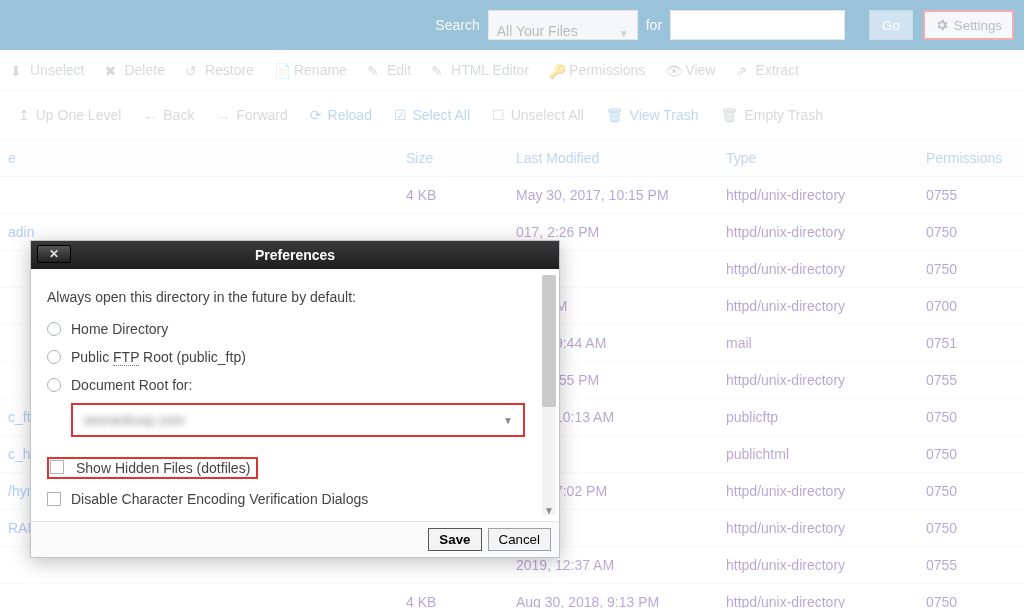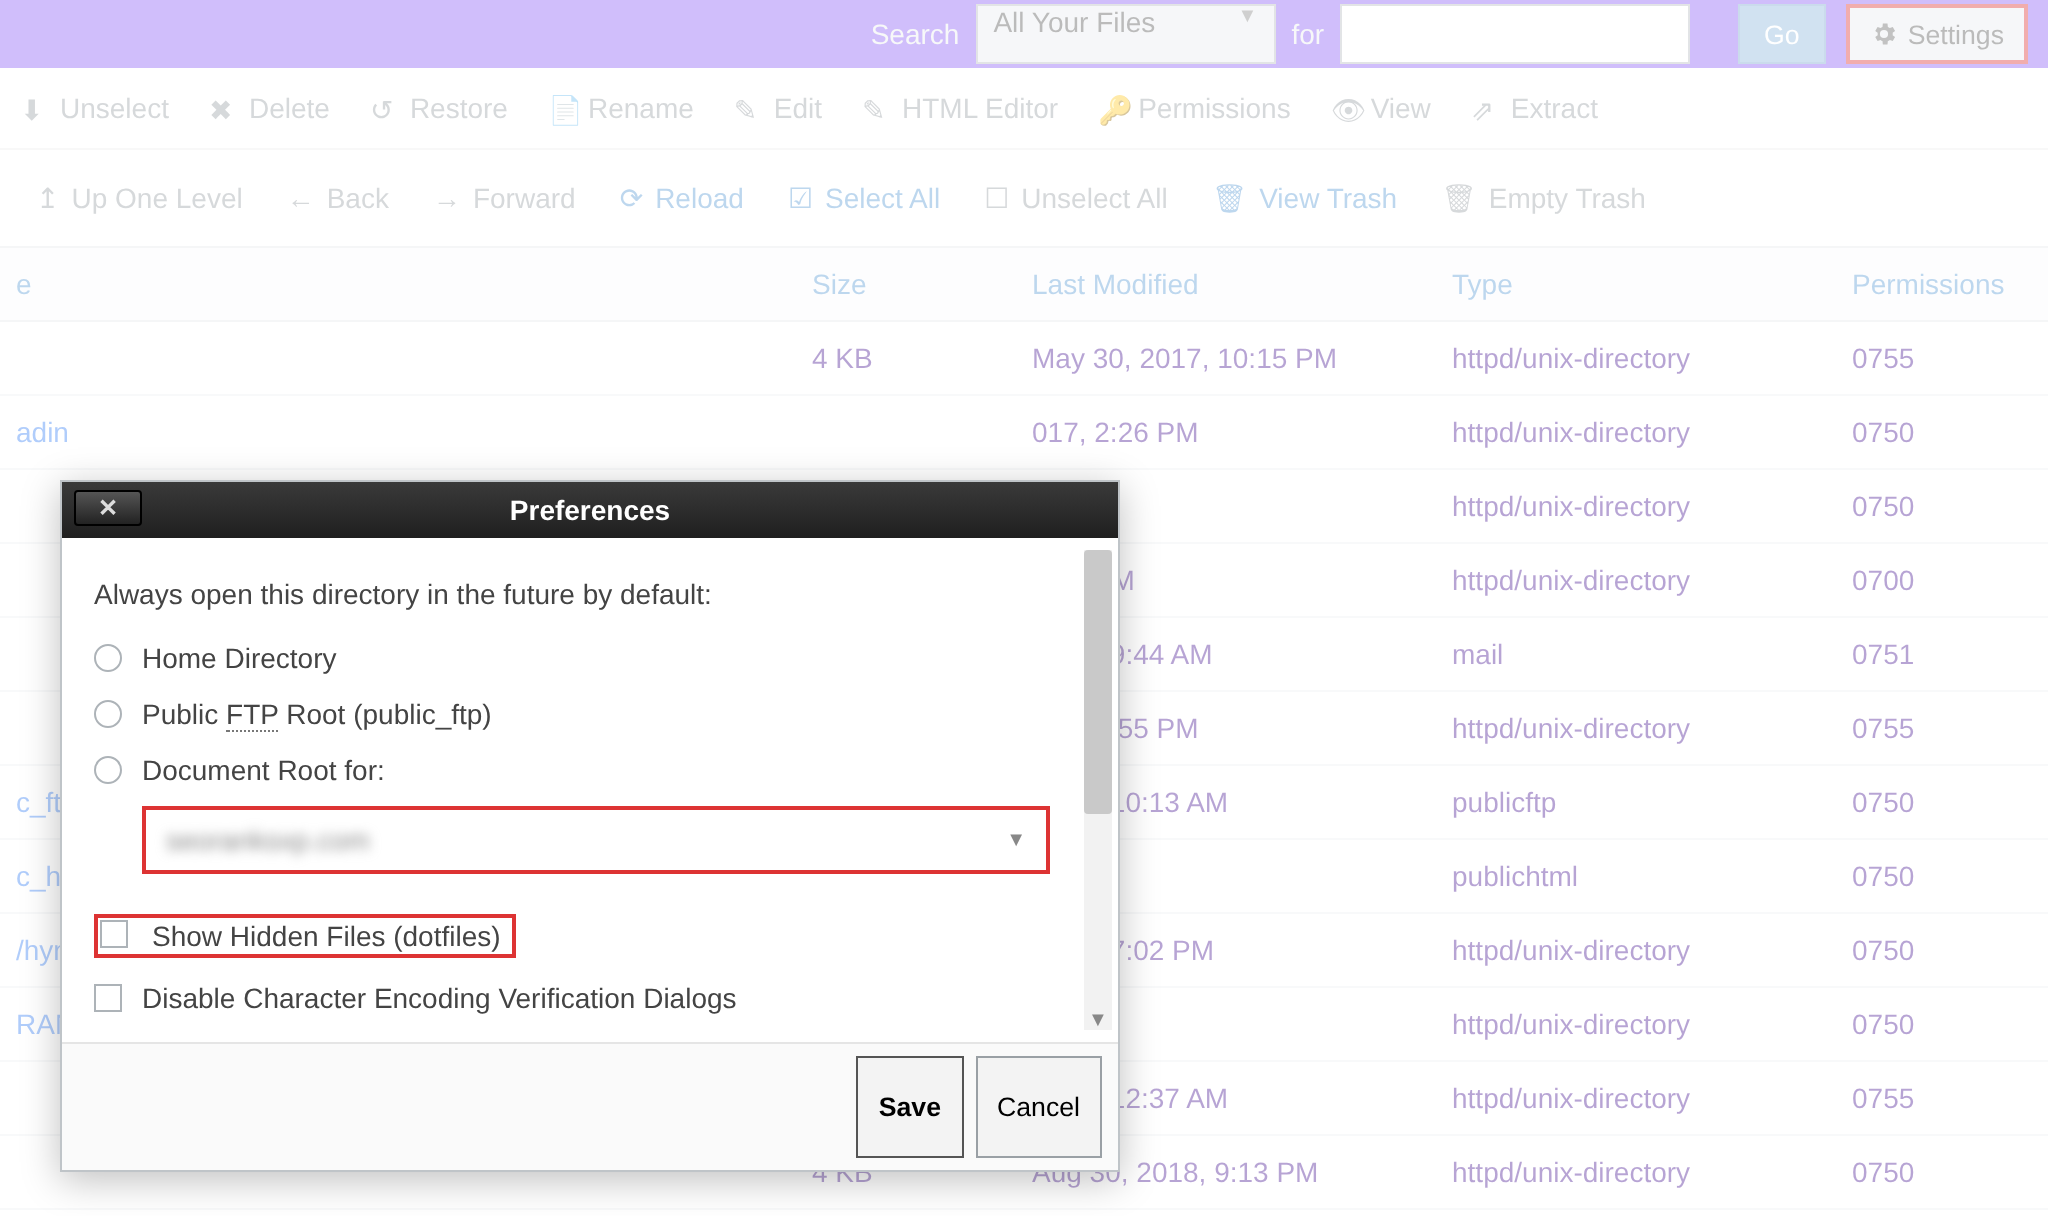--- a/index.html
+++ b/index.html
@@ -8,32 +8,32 @@
     font-size: 14px;
     color: #555;
     background: #fff;
     width: 1024px;
     height: 608px;
     overflow: hidden;
     position: relative;
   }
   
   .topbar {
-    background: #8b5cf6;
-    height: 34px;
+    background: #0369a1;
+    height: 50px;
     display: flex;
     align-items: center;
     justify-content: flex-end;
     padding: 0 10px;
     color: #fff;
   }
   .topbar .lbl { margin: 0 8px; color:#eaeef0; }
   .search-sel {
     height: 30px; width: 150px; background:#e9ecef; border:1px solid #b6bcc1;
-    color:#555; padding: 0 8px; display:flex; align-items:flex-start; justify-content:space-between;
+    color:#555; padding: 0 8px; display:flex; align-items:flex-end; justify-content:space-between;
   }
   .search-input {
     height: 30px; width: 175px; background:#fff; border:1px solid #b6bcc1;
   }
   .go-btn {
     height:30px; background:#8db7dd; color:#fff; border:1px solid #7ba6cf;
     padding:0 12px; margin-left:24px;
   }
   .settings-btn {
     height:30px; border:2px solid #d33; color:#555; background:#e9ecef;
@@ -111,21 +111,21 @@
     border:2px solid #d33; display:flex;align-items:center;justify-content:space-between;
     padding:0 10px; color:#bbb;
   }
   .blurred { filter: blur(3px); color:#888; }
   .hiddenfiles-box{ border:2px solid #d33; padding:1px 6px 1px 1px; display:inline-flex; }
   .modal .footer{
     display:flex; justify-content:flex-end; gap:6px; padding:6px 8px; border-top:1px solid #e5e5e5;
     background:#fafafa;
   }
   .modal .footer button{
-    background:#f3f3f3; border:1px solid #9aa0a5; padding:17px 10px; font-family:inherit;
+    background:#f3f3f3; border:1px solid #9aa0a5; padding:3px 10px; font-family:inherit;
   }
   .modal .footer .save{ font-weight:700; border-color:#555;}
   .underdot{ border-bottom:1px dotted #777; }
   .ic{width:14px;height:14px;display:inline-block;vertical-align:-2px;}
 </style>
 </head>
 <body>
 
 <div class="page-stack">
 

